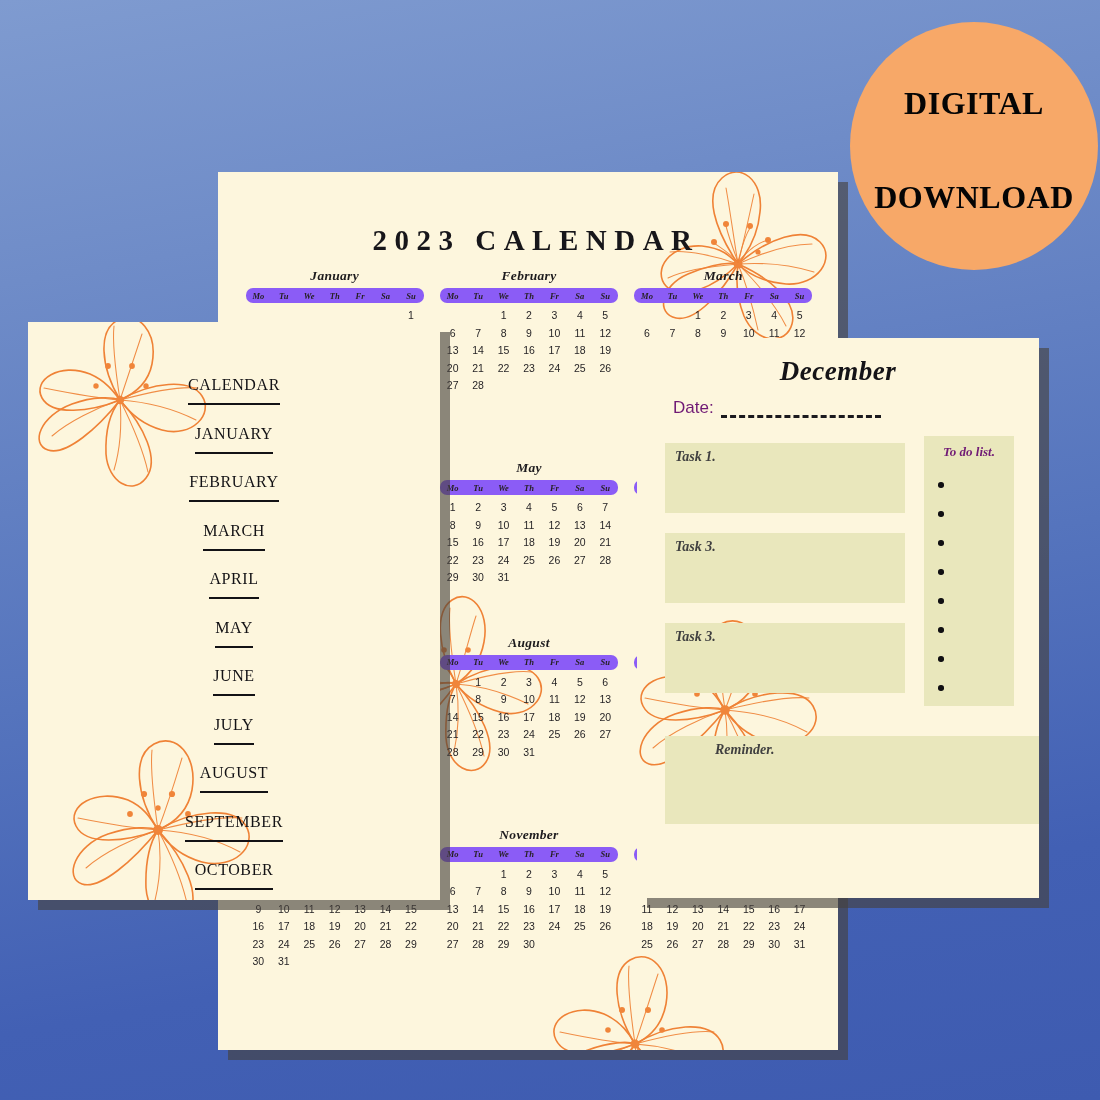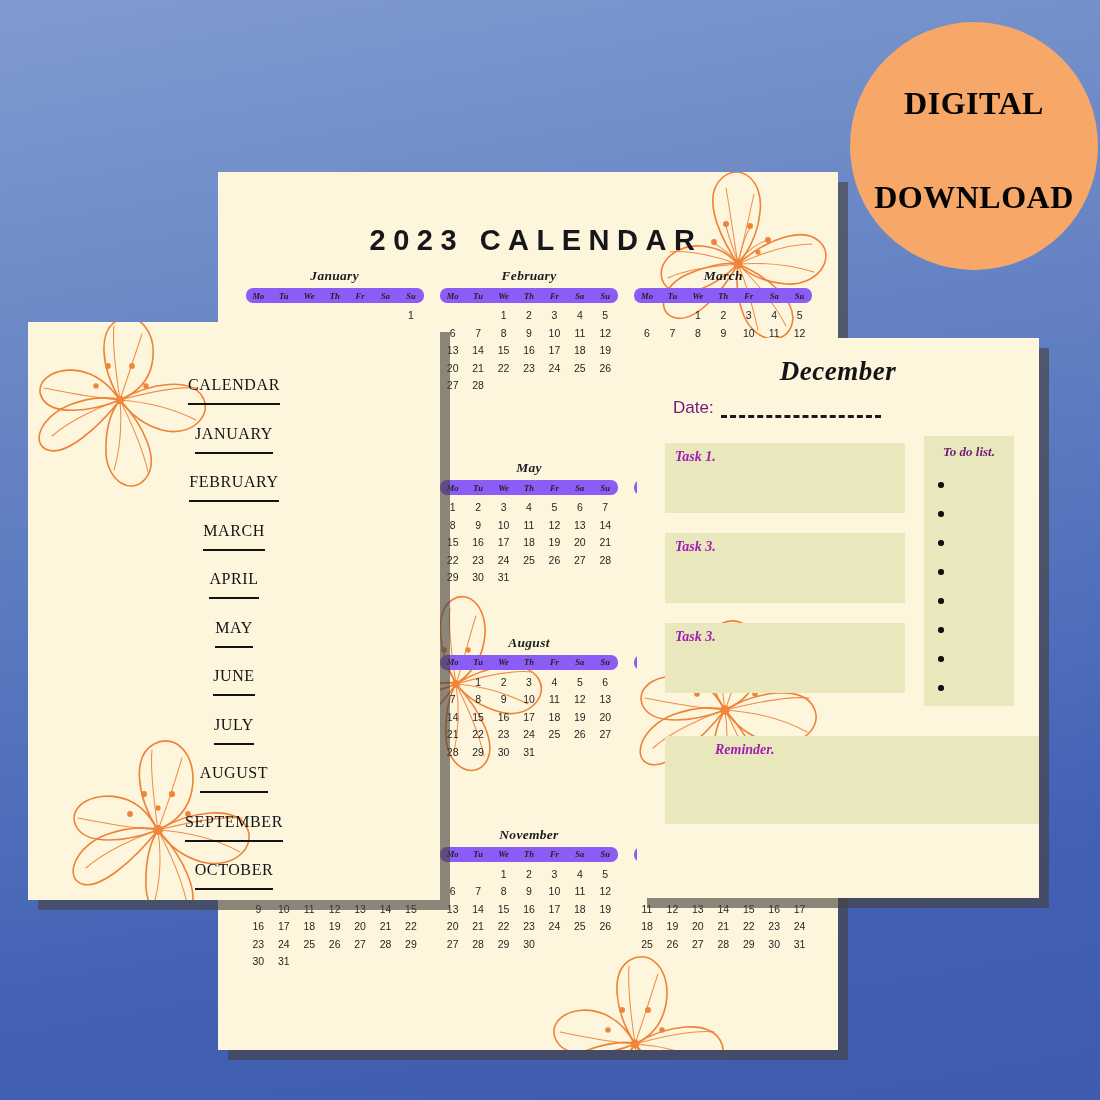--- a/index.html
+++ b/index.html
@@ -35,21 +35,21 @@
     font-family:"Liberation Serif", serif;font-weight:bold;color:#050505;
     font-variant:small-caps;text-transform:lowercase;letter-spacing:.5px;
   }
   #badge .bl1{font-size:45px;}
   #badge .bl2{font-size:45px;margin-top:48px;}
 
   
   #page-grid{left:218px;top:172px;width:620px;height:878px;}
   #gridTitle{
     position:absolute;left:16px;right:0;top:52px;text-align:center;
-    font-family:Liberation Sans, sans-serif;font-weight:bold;font-size:29px;
+    font-family:Liberation Serif, serif;font-weight:bold;font-size:29px;
     letter-spacing:7.5px;color:#17161a;
   }
   .months-wrap{position:absolute;left:22px;top:96px;width:578px;
     display:grid;grid-template-columns:repeat(3,1fr);row-gap:50px;column-gap:5px;}
   .mini{width:178px;margin:0 auto;}
   .mini .mname{
     text-align:center;font-family:"Liberation Serif", serif;font-style:italic;font-weight:bold;
     font-size:13.5px;color:#1d1b1e;margin-bottom:4px;letter-spacing:.3px;
   }
   .mini .dow{
@@ -83,21 +83,21 @@
     position:absolute;left:0;right:0;top:18px;text-align:center;
     font-family:"Liberation Serif", serif;font-style:italic;font-weight:bold;font-size:27px;
     color:#141317;letter-spacing:.5px;
   }
   #dateRow{position:absolute;left:36px;top:60px;display:flex;align-items:flex-end;gap:7px;}
   #dateRow .dlbl{font-family:"Liberation Sans", sans-serif;font-size:17px;color:#701a75;}
   #dateRow .dline{width:160px;border-bottom:3px dashed #1b1a1e;height:6px;}
   .taskbox{position:absolute;background:#e9e7bc;}
   .taskbox .tlbl{
     font-family:"Liberation Serif", serif;font-style:italic;font-weight:bold;font-size:14px;
-    color:#a21caf;margin:6px 0 0 10px;display:inline-block;text-align:center;
+    color:#404040;margin:6px 0 0 10px;display:inline-block;text-align:center;
   }
   #task1{left:28px;top:105px;width:240px;height:70px;}
   #task2{left:28px;top:195px;width:240px;height:70px;}
   #task3{left:28px;top:285px;width:240px;height:70px;}
   #reminder{left:28px;top:398px;width:347px;height:88px;padding-left:40px;}
   #todo{position:absolute;left:287px;top:98px;width:90px;height:270px;background:#e9e7bc;}
   #todo .tdtitle{
     display:block;text-align:center;margin-top:8px;
     font-family:"Liberation Serif", serif;font-style:italic;font-weight:bold;font-size:13px;color:#701a75;
   }

